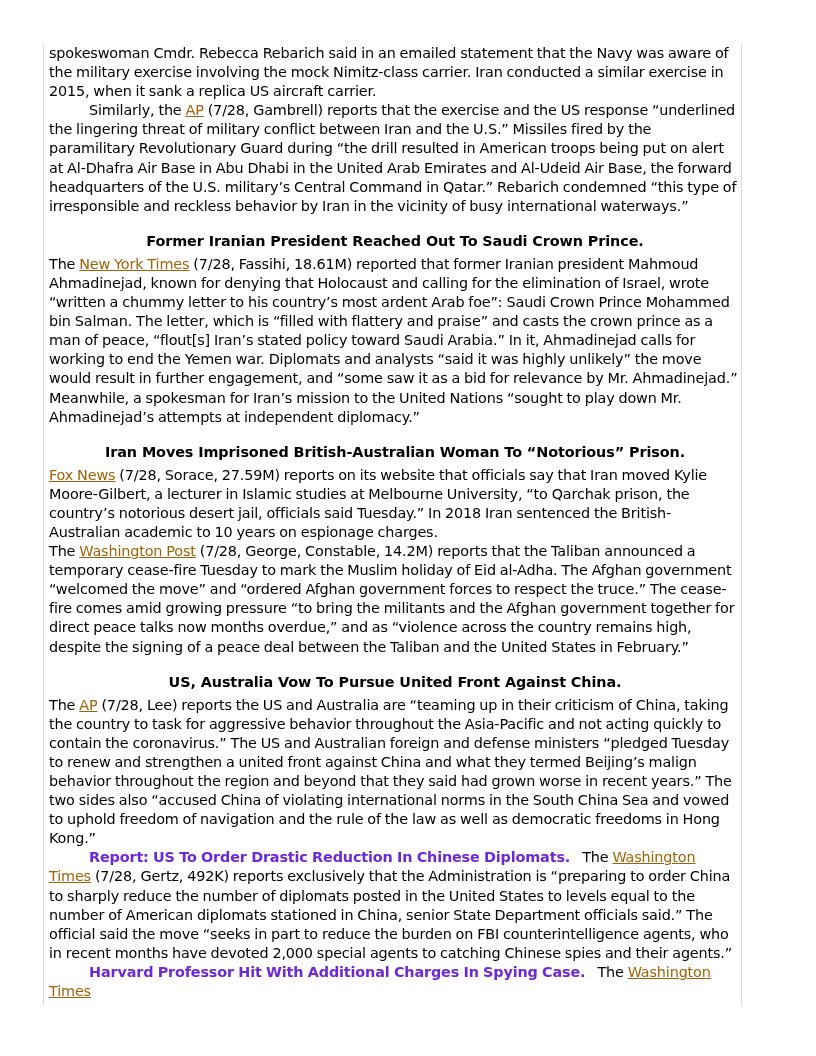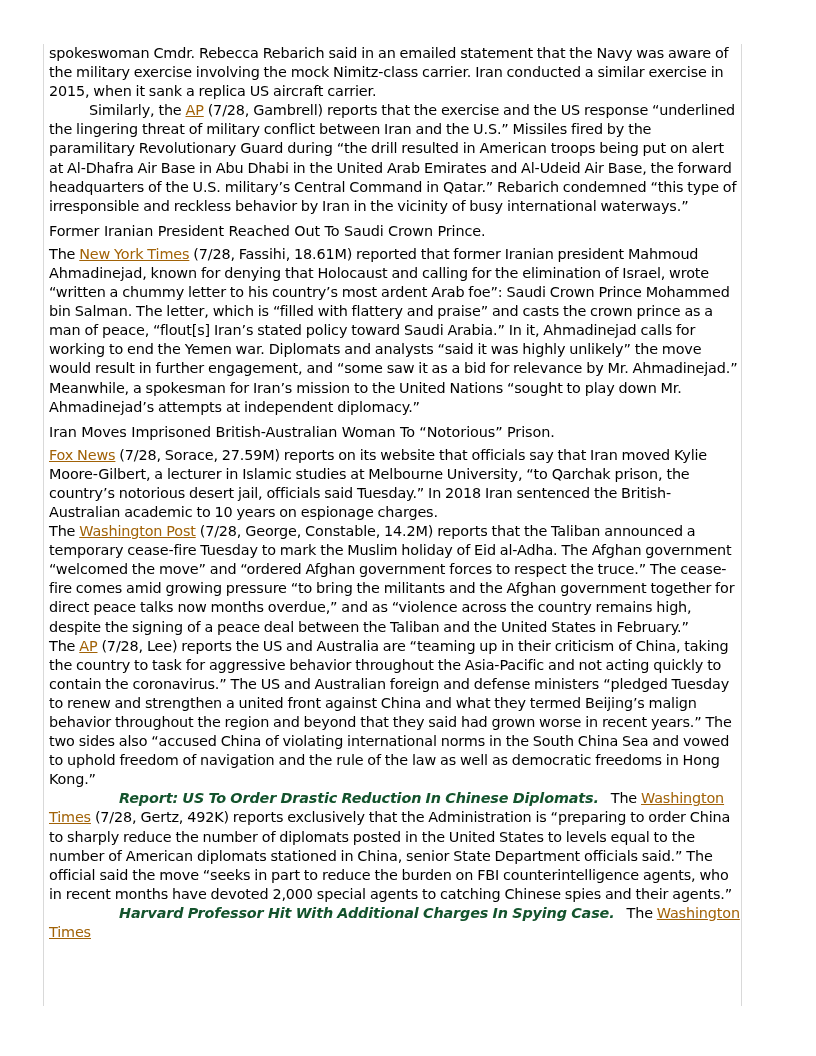--- a/index.html
+++ b/index.html
@@ -30,34 +30,33 @@
       font-size: 14.4px;
       line-height: 19.1px;
       margin: 0;
       letter-spacing: -0.15px;
       word-spacing: -0.5px;
     }
     .indent {
       text-indent: 40px;
     }
     .headline {
-      font-weight: normal;
+      font-weight: bold;
       font-size: 14.4px;
       line-height: 19px;
-      margin: 6px 0 4px 0;
+      margin: 16px 0 4px 0;
       letter-spacing: -0.1px;
+      text-align: center;
     }
     a.link {
       color: #a16207;
     }
     .inline-head {
       font-weight: bold;
-      font-style: italic;
-      color: #14532d;
-      margin-left: 30px;
+      color: #6d28d9;
     }
     .gap { display: inline-block; width: 12px; }
   </style>
 </head>
 <body>
 
 <div class="page">
 
   <p class="txt"><span>spokeswoman Cmdr. Rebecca Rebarich said in an emailed statement that the Navy was aware of the military exercise involving the mock Nimitz-class carrier. Iran conducted a similar exercise in 2015, when it sank a replica US aircraft carrier.</span></p>
 
@@ -65,19 +64,20 @@
 
 
   <h3 class="headline">Former Iranian President Reached Out To Saudi Crown Prince.</h3>
   <p class="txt"><span>The </span><a class="link" href="#">New York Times</a><span> (7/28, Fassihi, 18.61M) reported that former Iranian president Mahmoud Ahmadinejad, known for denying that Holocaust and calling for the elimination of Israel, wrote “written a chummy letter to his country’s most ardent Arab foe”: Saudi Crown Prince Mohammed bin Salman. The letter, which is “filled with flattery and praise” and casts the crown prince as a man of peace, “flout[s] Iran’s stated policy toward Saudi Arabia.” In it, Ahmadinejad calls for working to end the Yemen war. Diplomats and analysts “said it was highly unlikely” the move would result in further engagement, and “some saw it as a bid for relevance by Mr. Ahmadinejad.” Meanwhile, a spokesman for Iran’s mission to the United Nations “sought to play down Mr. Ahmadinejad’s attempts at independent diplomacy.”</span></p>
 
   <h3 class="headline">Iran Moves Imprisoned British-Australian Woman To “Notorious” Prison.</h3>
   <p class="txt"><a class="link" href="#">Fox News</a><span> (7/28, Sorace, 27.59M) reports on its website that officials say that Iran moved Kylie Moore-Gilbert, a lecturer in Islamic studies at Melbourne University, “to Qarchak prison, the country’s notorious desert jail, officials said Tuesday.” In 2018 Iran sentenced the British-Australian academic to 10 years on espionage charges.</span></p>
 
   <p class="txt"><span>The </span><a class="link" href="#">Washington Post</a><span> (7/28, George, Constable, 14.2M) reports that the Taliban announced a temporary cease-fire Tuesday to mark the Muslim holiday of Eid al-Adha. The Afghan government “welcomed the move” and “ordered Afghan government forces to respect the truce.” The cease-fire comes amid growing pressure “to bring the militants and the Afghan government together for direct peace talks now months overdue,” and as “violence across the country remains high, despite the signing of a peace deal between the Taliban and the United States in February.”</span></p>
 
+  <h3 class="headline">US, Australia Vow To Pursue United Front Against China.</h3>
   <p class="txt"><span>The </span><a class="link" href="#">AP</a><span> (7/28, Lee) reports the US and Australia are “teaming up in their criticism of China, taking the country to task for aggressive behavior throughout the Asia-Pacific and not acting quickly to contain the coronavirus.” The US and Australian foreign and defense ministers “pledged Tuesday to renew and strengthen a united front against China and what they termed Beijing’s malign behavior throughout the region and beyond that they said had grown worse in recent years.” The two sides also “accused China of violating international norms in the South China Sea and vowed to uphold freedom of navigation and the rule of the law as well as democratic freedoms in Hong Kong.”</span></p>
 
   <p class="txt indent"><span class="inline-head">Report: US To Order Drastic Reduction In Chinese Diplomats.</span><span class="gap"></span><span>The </span><a class="link" href="#">Washington Times</a><span> (7/28, Gertz, 492K) reports exclusively that the Administration is “preparing to order China to sharply reduce the number of diplomats posted in the United States to levels equal to the number of American diplomats stationed in China, senior State Department officials said.” The official said the move “seeks in part to reduce the burden on FBI counterintelligence agents, who in recent months have devoted 2,000 special agents to catching Chinese spies and their agents.”</span></p>
 
   <p class="txt indent"><span class="inline-head">Harvard Professor Hit With Additional Charges In Spying Case.</span><span class="gap"></span><span>The </span><a class="link" href="#">Washington Times</a></p>
 
 </div>
 
 </body></html>

